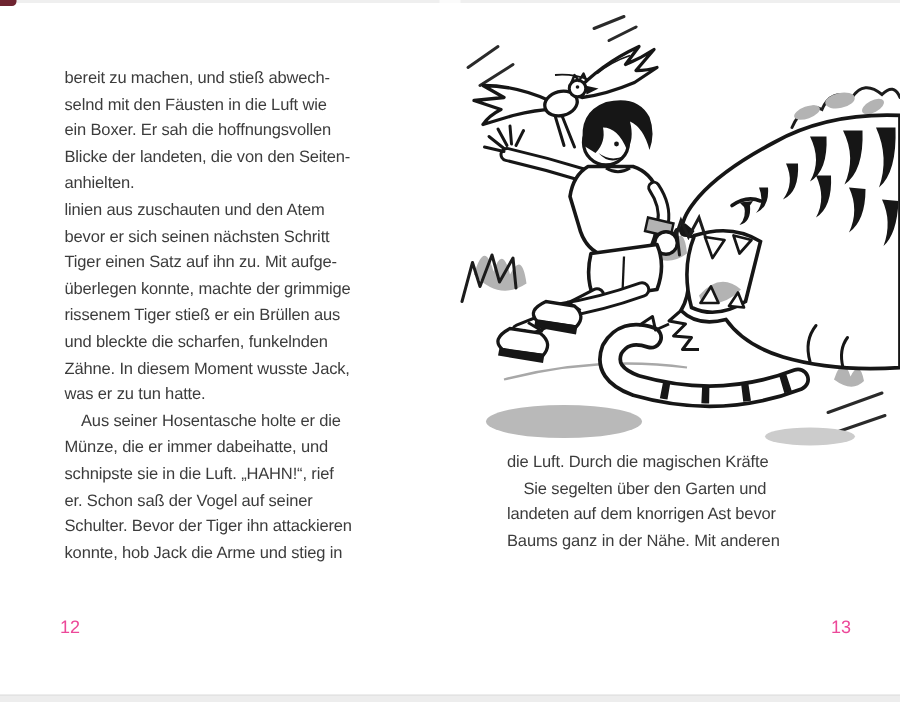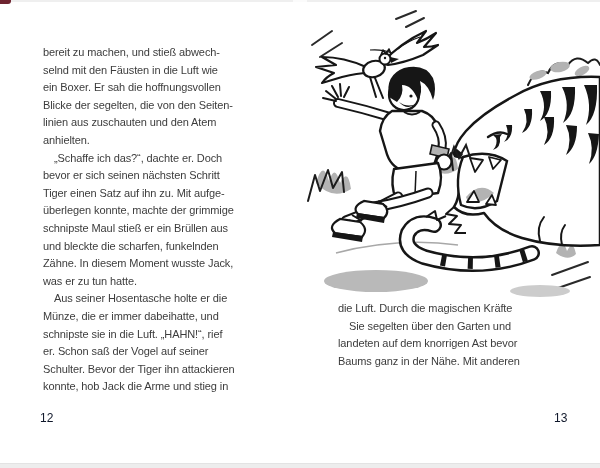--- a/index.html
+++ b/index.html
@@ -17,44 +17,43 @@
   .page{position:absolute;top:0;height:463px;width:300px;background:#ffffff;}
   .page-left{left:0;}
   .page-right{left:300px;}
 
   .textblock{position:absolute;color:#3c3c3c;font-size:11px;letter-spacing:-0.1px;}
   .textblock .line{margin:0;padding:0;height:17.6px;line-height:17.6px;white-space:nowrap;}
   .textblock .line.indent{padding-left:11px;}
   .tb-left{left:43px;top:44px;width:240px;}
   .tb-right{left:38px;top:300px;width:240px;}
 
-  .pagenum{position:absolute;font-size:12px;color:#0f172a;}
+  .pagenum{position:absolute;font-size:12px;color:#ec4899;}
   .pn-left{left:40px;top:411px;}
   .pn-right{left:254px;top:411px;}
 
   .illustration{position:absolute;left:0;top:4px;width:300px;height:302px;}
 </style>
 </head>
 <body>
 
 <div class="spread">
 
   <div class="page page-left">
     <div class="textblock tb-left">
       <p class="line">bereit zu machen, und stieß abwech-</p>
       <p class="line">selnd mit den Fäusten in die Luft wie</p>
       <p class="line">ein Boxer. Er sah die hoffnungsvollen</p>
-      <p class="line">Blicke der segelten, die von den Seiten-</p>
+      <p class="line">Blicke der landeten, die von den Seiten-</p>
+      <p class="line">anhielten.</p>
       <p class="line">linien aus zuschauten und den Atem</p>
-      <p class="line">anhielten.</p>
-      <p class="line indent">„Schaffe ich das?“, dachte er. Doch</p>
       <p class="line">bevor er sich seinen nächsten Schritt</p>
       <p class="line">Tiger einen Satz auf ihn zu. Mit aufge-</p>
       <p class="line">überlegen konnte, machte der grimmige</p>
-      <p class="line">schnipste Maul stieß er ein Brüllen aus</p>
+      <p class="line">rissenem Tiger stieß er ein Brüllen aus</p>
       <p class="line">und bleckte die scharfen, funkelnden</p>
       <p class="line">Zähne. In diesem Moment wusste Jack,</p>
       <p class="line">was er zu tun hatte.</p>
       <p class="line indent">Aus seiner Hosentasche holte er die</p>
       <p class="line">Münze, die er immer dabeihatte, und</p>
       <p class="line">schnipste sie in die Luft. „HAHN!“, rief</p>
       <p class="line">er. Schon saß der Vogel auf seiner</p>
       <p class="line">Schulter. Bevor der Tiger ihn attackieren</p>
       <p class="line">konnte, hob Jack die Arme und stieg in</p>
     </div>

